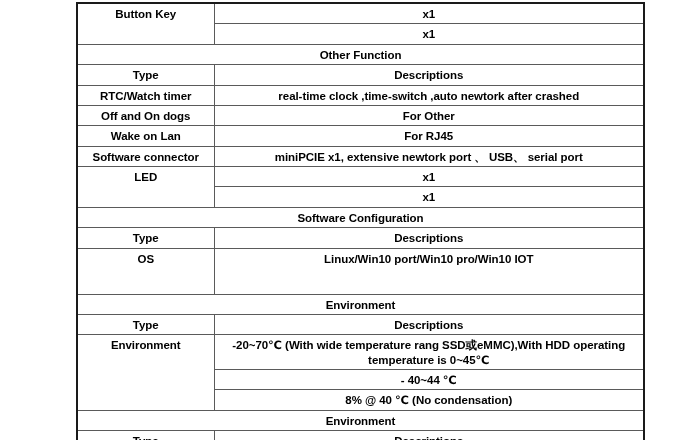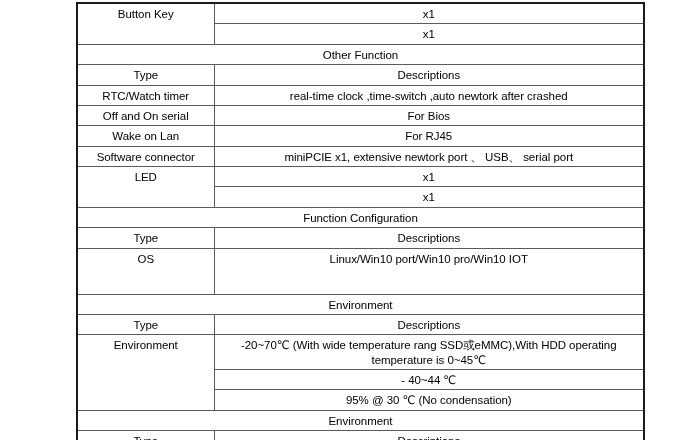--- a/index.html
+++ b/index.html
@@ -28,21 +28,21 @@
     top: 2px;
     width: 567px;
     border-collapse: collapse;
     table-layout: fixed;
     background: #ffffff;
   }
 
   table.spec-table td {
     border: 1px solid #5a5a5a;
     font-size: 11.5px;
-    font-weight: normal;
+    font-weight: bold;
     text-align: center;
     vertical-align: top;
     padding: 3px 4px 2px 4px;
     line-height: 1.25;
     background: #ffffff;
     letter-spacing: -0.05px;
   }
 
   
   table.spec-table {
@@ -105,22 +105,22 @@
         <td class="type-cell header-row">Type</td>
         <td class="header-row">Descriptions</td>
       </tr>
 
       <tr>
         <td class="type-cell">RTC/Watch timer</td>
         <td>real-time clock ,time-switch ,auto newtork after crashed</td>
       </tr>
 
       <tr>
-        <td class="type-cell">Off and On serial</td>
-        <td>For Bios</td>
+        <td class="type-cell">Off and On dogs</td>
+        <td>For Other</td>
       </tr>
 
       <tr>
         <td class="type-cell">Wake on Lan</td>
         <td>For RJ45</td>
       </tr>
 
       <tr>
         <td class="type-cell">Software connector</td>
         <td>miniPCIE x1,  extensive newtork port 、 USB、 serial port</td>
@@ -128,21 +128,21 @@
 
       <tr>
         <td class="type-cell" rowspan="2">LED</td>
         <td>x1</td>
       </tr>
       <tr>
         <td>x1</td>
       </tr>
 
       <tr>
-        <td class="section-row" colspan="2">Function Configuration</td>
+        <td class="section-row" colspan="2">Software Configuration</td>
       </tr>
 
       <tr>
         <td class="type-cell header-row">Type</td>
         <td class="header-row">Descriptions</td>
       </tr>
 
       <tr>
         <td class="type-cell tall-os">OS</td>
         <td class="tall-os">Linux/Win10 port/Win10 pro/Win10 IOT</td>
@@ -158,21 +158,21 @@
       </tr>
 
       <tr>
         <td class="type-cell" rowspan="3">Environment</td>
         <td class="env-multiline">-20~70℃ (With wide temperature rang SSD或eMMC),With HDD operating temperature is 0~45℃</td>
       </tr>
       <tr>
         <td>- 40~44 ℃</td>
       </tr>
       <tr>
-        <td>95% @ 30 ℃ (No condensation)</td>
+        <td>8% @ 40 ℃ (No condensation)</td>
       </tr>
 
       <tr>
         <td class="section-row" colspan="2">Environment</td>
       </tr>
 
       <tr>
         <td class="type-cell header-row">Type</td>
         <td class="header-row">Descriptions</td>
       </tr>

